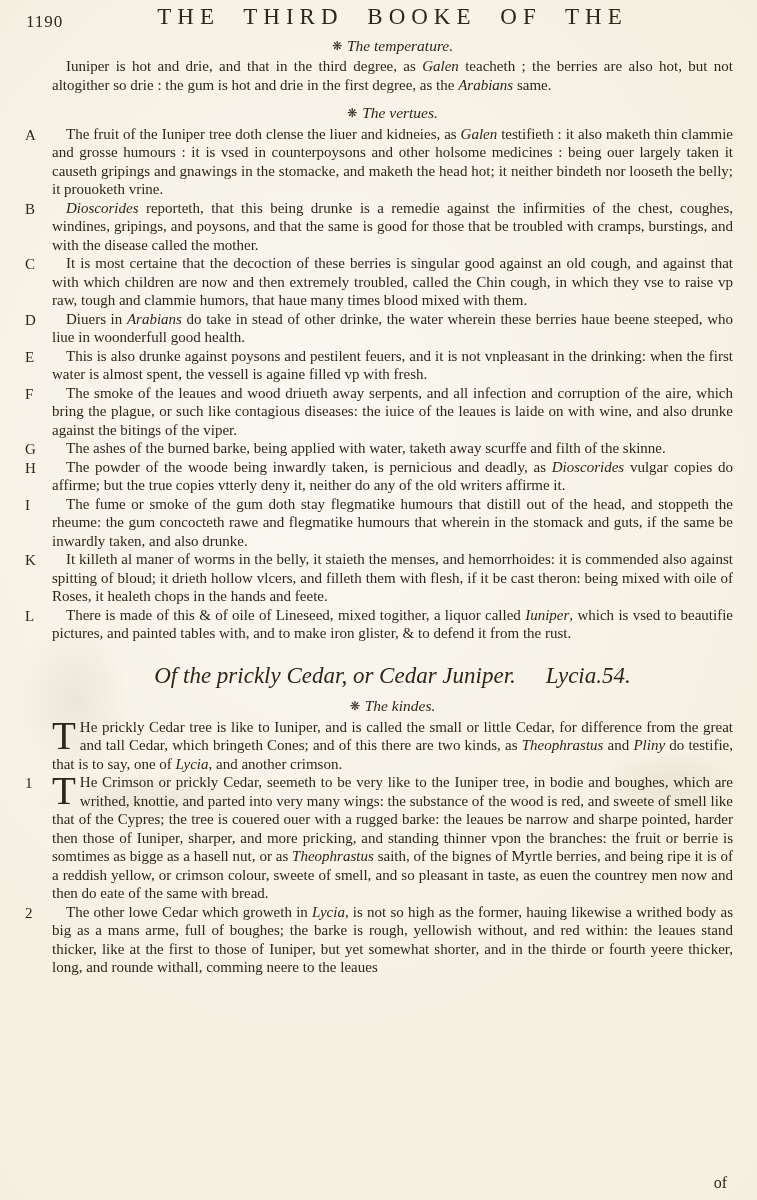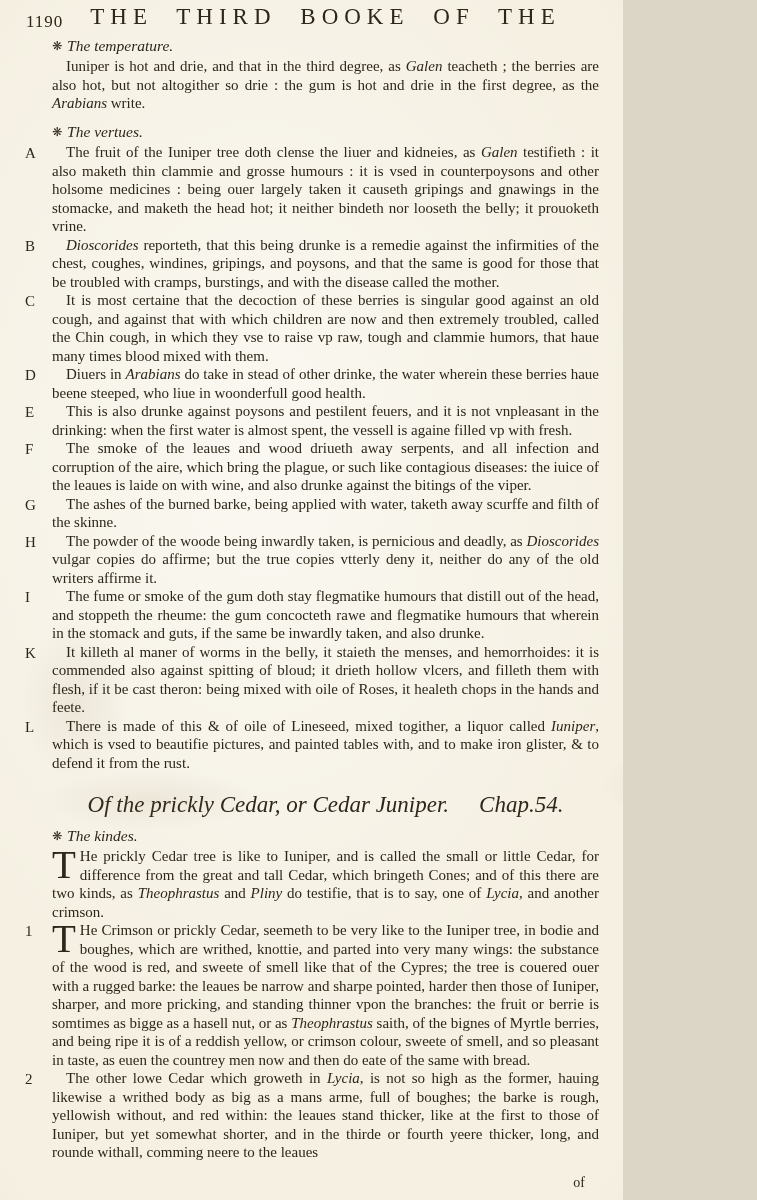--- a/index.html
+++ b/index.html
@@ -3,21 +3,21 @@
 <meta charset="utf-8">
 <style>
   * { margin:0; padding:0; box-sizing:border-box; }
   body {
     width:757px; height:1200px;
     background:#dcd6c6;
     font-family:"Liberation Serif","DejaVu Serif",serif;
   }
   .page{
     position:relative;
-    width:623px; height:1200px;
+    width:757px; height:1200px;
     overflow:hidden;
     color:#2e2619;
     background:
       radial-gradient(ellipse 90% 70% at 42% 38%, rgba(255,255,255,0.55), rgba(255,255,255,0) 70%),
       radial-gradient(ellipse 130% 115% at 50% 50%, #f5f0e2 55%, #ddd5bf 100%);
     background-color:#f3eedf;
     font-size:15px;
     line-height:18.5px;
     padding:8px 24px 10px 52px;
   }
@@ -26,55 +26,55 @@
     background:radial-gradient(ellipse, rgba(150,130,90,0.12), rgba(150,130,90,0) 70%); }
   .stain-2{ left:20px; top:620px; width:110px; height:160px;
     background:radial-gradient(ellipse, rgba(140,120,85,0.10), rgba(140,120,85,0) 70%); }
   .stain-3{ left:40px; top:770px; width:220px; height:60px;
     background:radial-gradient(ellipse, rgba(140,120,85,0.10), rgba(140,120,85,0) 70%); }
 
   .page-head{ position:relative; text-align:center; margin-bottom:7px; }
   .folio{ position:absolute; left:-26px; top:5px; font-size:17px; letter-spacing:1px; }
   .running-title{ font-size:23px; letter-spacing:6px; word-spacing:12px; white-space:nowrap; }
 
-  .sec-head{ text-align:left; font-style:italic; font-size:15.5px; margin:10px 0 1px; }
+  .sec-head{ text-align:center; font-style:italic; font-size:15.5px; margin:10px 0 1px; }
   .orn{ font-style:normal; font-family:"DejaVu Sans",sans-serif; font-size:12px; margin-right:5px; position:relative; top:-1px; }
 
   .entry{ position:relative; }
   .marginal{ position:absolute; left:-27px; top:1px; font-size:15px; }
   .par{ text-align:justify; }
   .par.indent{ text-indent:14px; }
   .dropcap{ float:left; font-size:39px; line-height:32px; padding:2px 4px 0 0; }
 
   .chapter-head{ text-align:center; font-style:italic; font-size:23px; margin:24px 0 12px; white-space:nowrap; }
   .chapter-num{ margin-left:30px; }
 
   .desc-gap{ margin-top:14px; }
   .kindes-gap{ margin-top:2px; }
 
-  .catchword-row{ position:absolute; right:38px; bottom:8px; font-size:14px; }
+  .catchword-row{ position:absolute; right:30px; bottom:8px; font-size:16px; }
   i{ font-style:italic; }
 </style>
 </head>
 <body>
 
 <div class="page">
   <div class="stain stain-1"></div>
   <div class="stain stain-2"></div>
   <div class="stain stain-3"></div>
 
   <div class="page-head">
     <span class="folio">1190</span>
     <div class="running-title">THE THIRD BOOKE OF THE</div>
   </div>
 
   <div class="sec-head">
     <span class="orn">❋</span><span>The temperature.</span>
   </div>
-  <p class="par indent"><span>Iuniper is hot and drie, and that in the third degree, as </span><i>Galen</i><span> teacheth ; the berries are also hot, but not altogither so drie : the gum is hot and drie in the first degree, as the </span><i>Arabians</i><span> write.</span></p>
+  <p class="par indent"><span>Iuniper is hot and drie, and that in the third degree, as </span><i>Galen</i><span> teacheth ; the berries are also hot, but not altogither so drie : the gum is hot and drie in the first degree, as the </span><i>Arabians</i><span> same.</span></p>
 
   <div class="sec-head">
     <span class="orn">❋</span><span>The vertues.</span>
   </div>
 
   <div class="entry">
     <span class="marginal">A</span>
     <p class="par indent"><span>The fruit of the Iuniper tree doth clense the liuer and kidneies, as </span><i>Galen</i><span> testifieth : it also maketh thin clammie and grosse humours : it is vsed in counterpoysons and other holsome medicines : being ouer largely taken it causeth gripings and gnawings in the stomacke, and maketh the head hot; it neither bindeth nor looseth the belly; it prouoketh vrine.</span></p>
   </div>
   <div class="entry">
@@ -112,21 +112,21 @@
   <div class="entry">
     <span class="marginal">K</span>
     <p class="par indent"><span>It killeth al maner of worms in the belly, it staieth the menses, and hemorrhoides: it is commended also against spitting of bloud; it drieth hollow vlcers, and filleth them with flesh, if it be cast theron: being mixed with oile of Roses, it healeth chops in the hands and feete.</span></p>
   </div>
   <div class="entry">
     <span class="marginal">L</span>
     <p class="par indent"><span>There is made of this &amp; of oile of Lineseed, mixed togither, a liquor called </span><i>Iuniper</i><span>, which is vsed to beautifie pictures, and painted tables with, and to make iron glister, &amp; to defend it from the rust.</span></p>
   </div>
 
   <div class="chapter-head">
-    <span>Of the prickly Cedar, or Cedar Juniper.</span><span class="chapter-num">Chap.54.</span>
+    <span>Of the prickly Cedar, or Cedar Juniper.</span><span class="chapter-num">Lycia.54.</span>
   </div>
 
   <div class="sec-head kindes-gap">
     <span class="orn">❋</span><span>The kindes.</span>
   </div>
   <div class="entry">
     <p class="par">
       <span class="dropcap">T</span><span><span>He prickly Cedar tree is like to Iuniper, and is called the small or little Cedar, for difference from the great and tall Cedar, which bringeth Cones; and of this there are two kinds, as </span><i>Theophrastus</i><span> and </span><i>Pliny</i><span> do testifie, that is to say, one of </span><i>Lycia</i><span>, and another crimson.</span></span>
     </p>
   </div>

